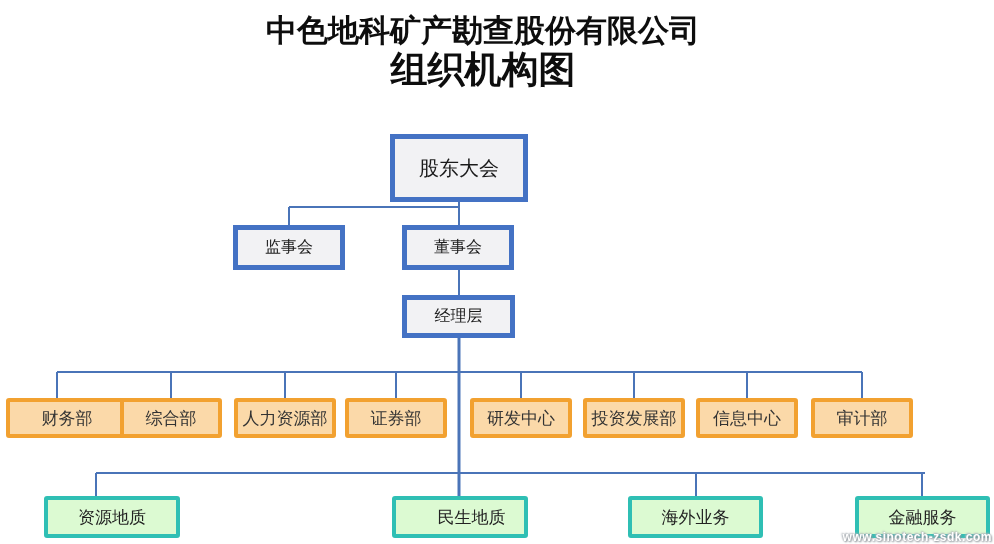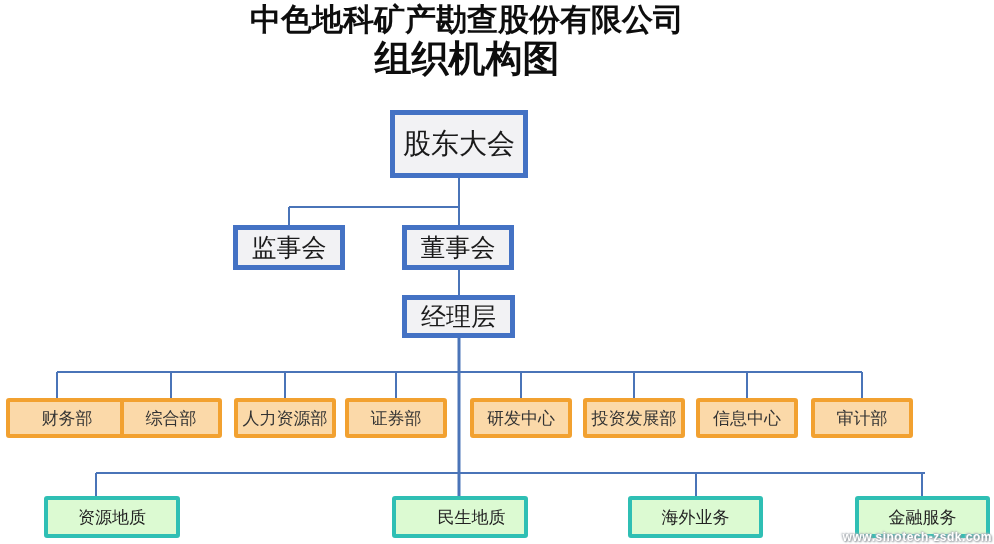--- a/index.html
+++ b/index.html
@@ -10,27 +10,28 @@
   }
   #canvas {
     position: relative;
     width: 994px;
     height: 544px;
     background: #ffffff;
     overflow: hidden;
   }
   #title {
     position: absolute;
-    top: 2px;
+    top: 13px;
     left: 0;
     width: 934px;
     text-align: center;
     color: #0d0d0d;
     font-weight: bold;
     line-height: 1.16;
+    padding-left: 16px;
   }
   #title .t1 { font-size: 31px; display: block; }
   #title .t2 { font-size: 37px; display: block; }
   svg.connectors {
     position: absolute;
     left: 0; top: 0;
     width: 994px; height: 544px;
   }
   .node {
     position: absolute;
@@ -38,23 +39,23 @@
     display: flex;
     align-items: center;
     justify-content: center;
     text-align: center;
     white-space: nowrap;
     color: #1a1a1a;
   }
   .blue {
     border: 5px solid #4472C4;
     background: #f2f2f4;
-    font-size: 25px;
+    font-size: 16px;
   }
-  .blue.lvl1 { font-size: 28px; }
+  .blue.lvl1 { font-size: 20px; margin-top: 24px; }
   .orange {
     border: 4px solid #F2A130;
     background: #FBD9A9;
     border-radius: 3px;
     font-size: 17px;
     color: #333333;
   }
   .green {
     border: 4px solid #2FBFB4;
     background: #DCFAD2;

